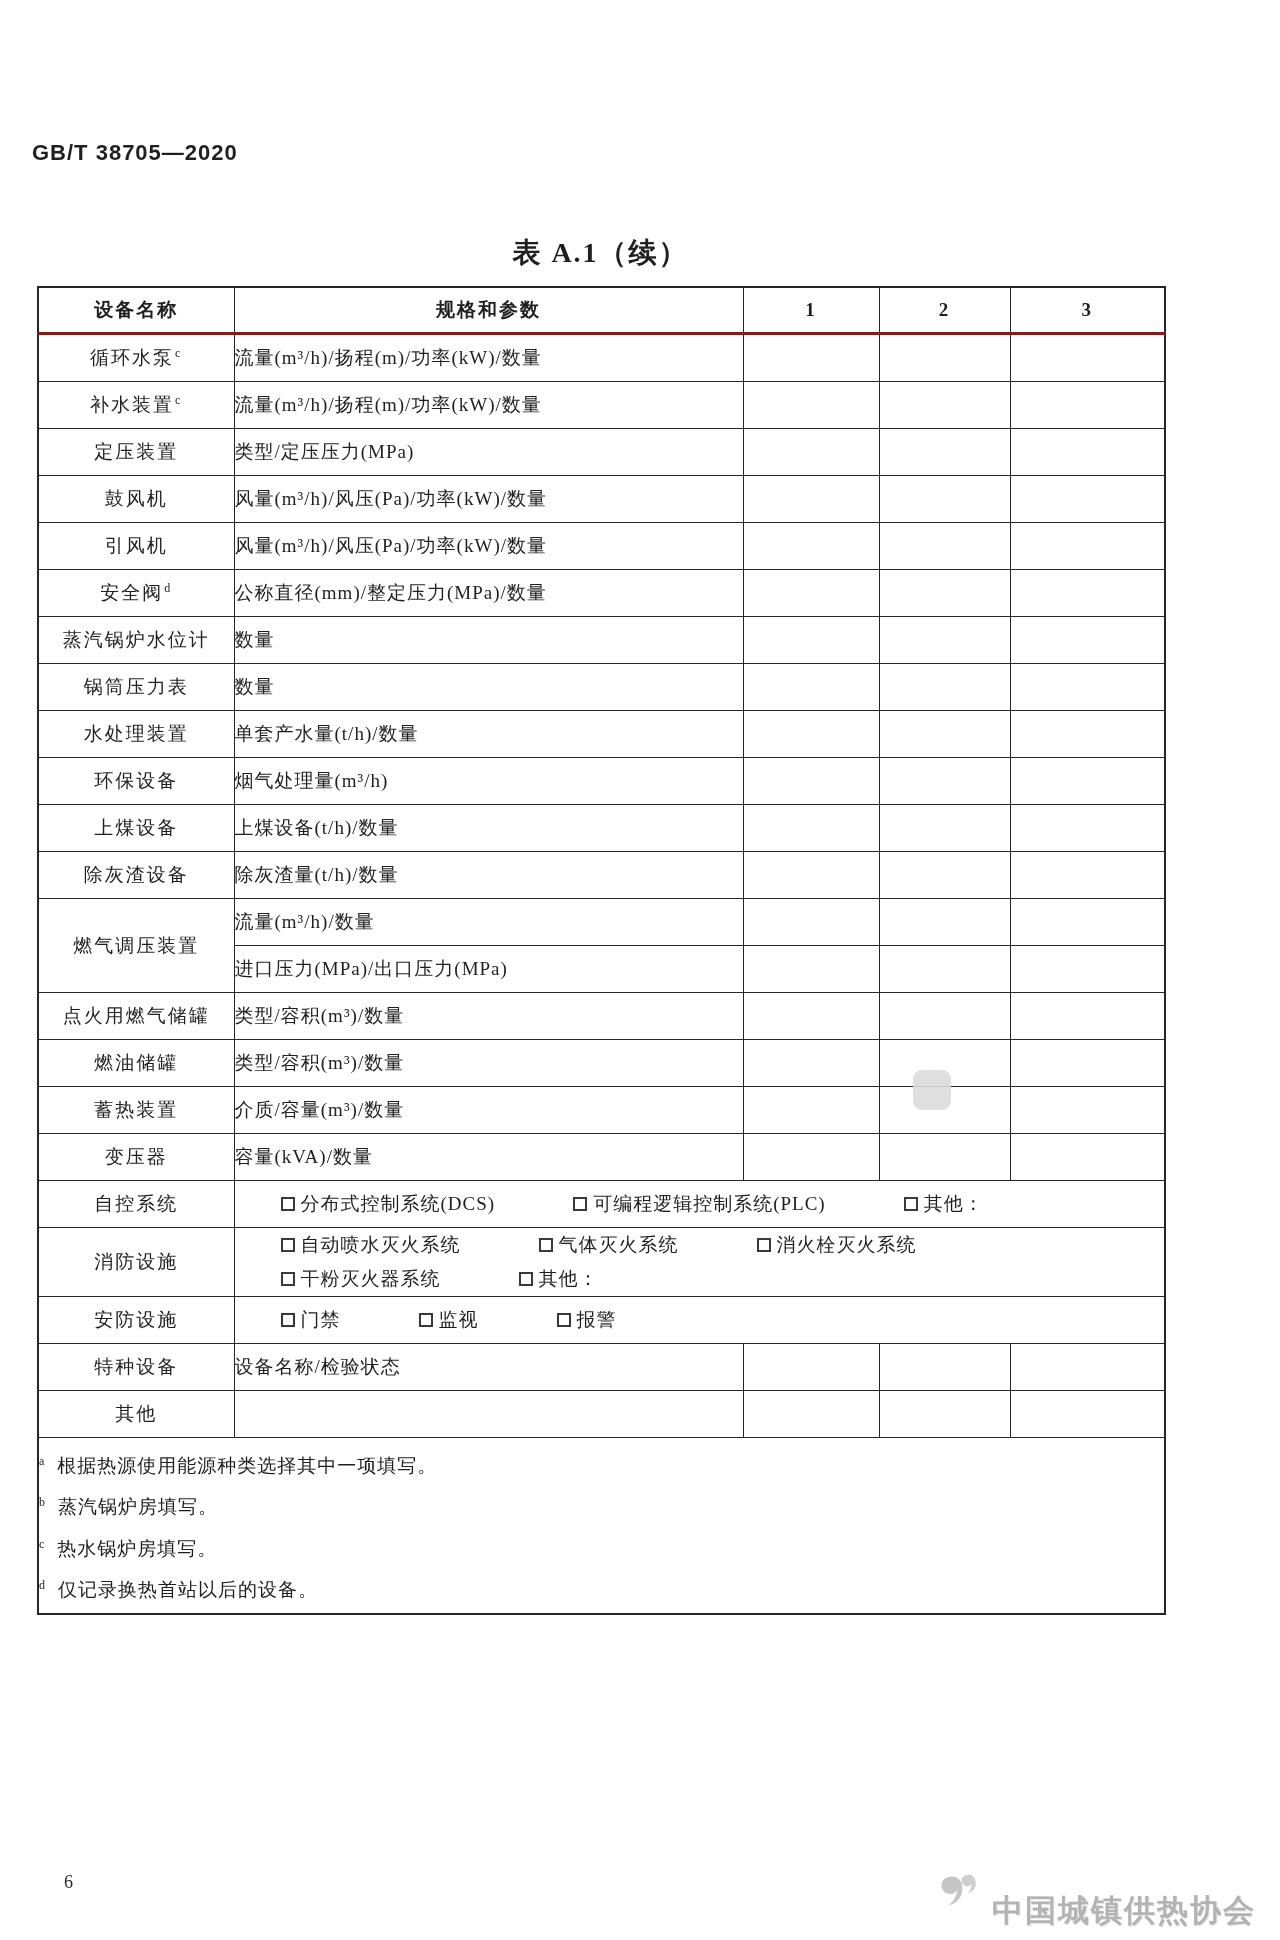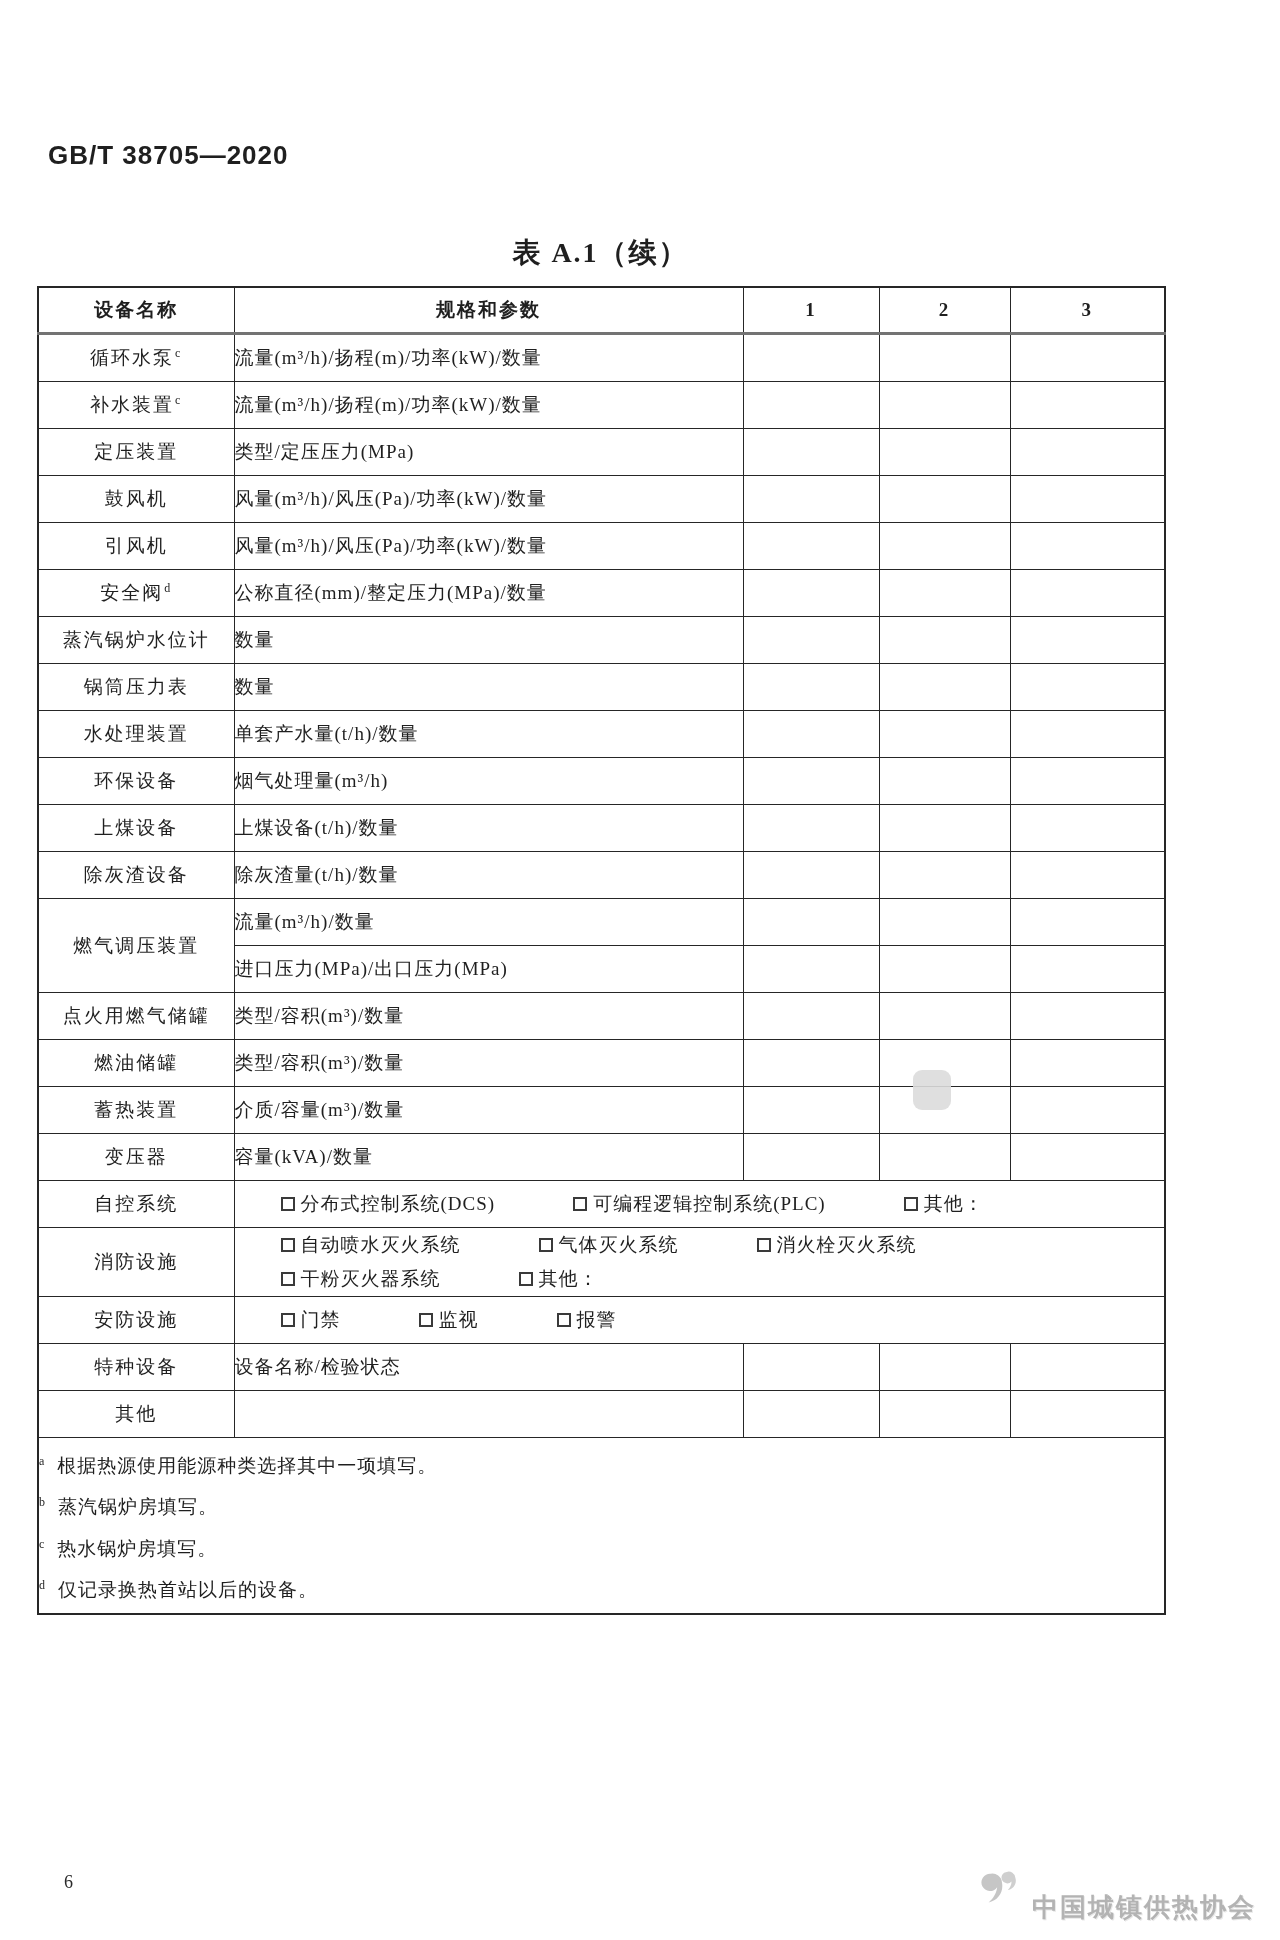--- a/index.html
+++ b/index.html
@@ -1,41 +1,41 @@
 <!DOCTYPE html>
 <html><head>
 <meta charset="utf-8">
 <style>
   html,body{margin:0;padding:0;}
   body{
     width:1280px;height:1940px;background:#ffffff;position:relative;
     font-family:"Liberation Serif","DejaVu Serif",serif;color:#1f1f1f;
   }
   .doc-code{
-    position:absolute;left:48px;top:140px;
-    font-size:26px;font-weight:bold;letter-spacing:1px;
+    position:absolute;left:32px;top:140px;
+    font-size:22px;font-weight:bold;letter-spacing:1px;
     font-family:"Liberation Sans","DejaVu Sans",sans-serif;
   }
   .table-title{
     position:absolute;left:37px;top:234px;width:1127px;
     text-align:center;font-size:28px;font-weight:bold;letter-spacing:2px;
   }
   table.main{
     position:absolute;left:37px;top:286px;width:1127px;
     border-collapse:collapse;table-layout:fixed;
     border:2px solid #262626;
   }
   table.main th, table.main td{
     border:1px solid #262626;
     font-size:19px;color:#1f1f1f;
     padding:0;
   }
   table.main thead th{
     height:44px;font-weight:bold;letter-spacing:2px;text-align:center;
-    border-bottom:3px solid #737373;
+    border-bottom:3px solid #7f1d1d;
   }
   td.name-cell{height:46px;text-align:center;letter-spacing:2px;}
   td.spec-cell{height:46px;text-align:left;letter-spacing:1px;}
   td.val-cell{height:46px;}
   td.checkbox-cell{
     text-align:left;padding:6px 10px 6px 16px;letter-spacing:1px;
   }
   .cb-line{line-height:34px;white-space:nowrap;}
   .cb-item{margin-right:32px;display:inline-block;padding-left:46px;}
   .cb-box{
@@ -50,21 +50,21 @@
     position:absolute;left:913px;top:1070px;width:38px;height:40px;
     background:#dcdcdc;border-radius:9px;opacity:.9;
   }
   .page-number{
     position:absolute;left:64px;top:1872px;font-size:18px;color:#2a2a2a;
   }
   .footer-brand{
     position:absolute;right:24px;top:1858px;display:flex;align-items:center;gap:8px;
   }
   .brand-text{
-    font-size:26px;letter-spacing:2px;color:#b3b3b3;
+    font-size:31px;letter-spacing:2px;color:#b3b3b3;
     text-shadow:1px 1px 0 #e9e9e9;font-weight:bold;
     font-family:"Liberation Sans","DejaVu Sans",sans-serif;
     margin-top:32px;
   }
 </style>
 </head>
 <body>
 
 <div class="doc-code">GB/T 38705—2020</div>
 

